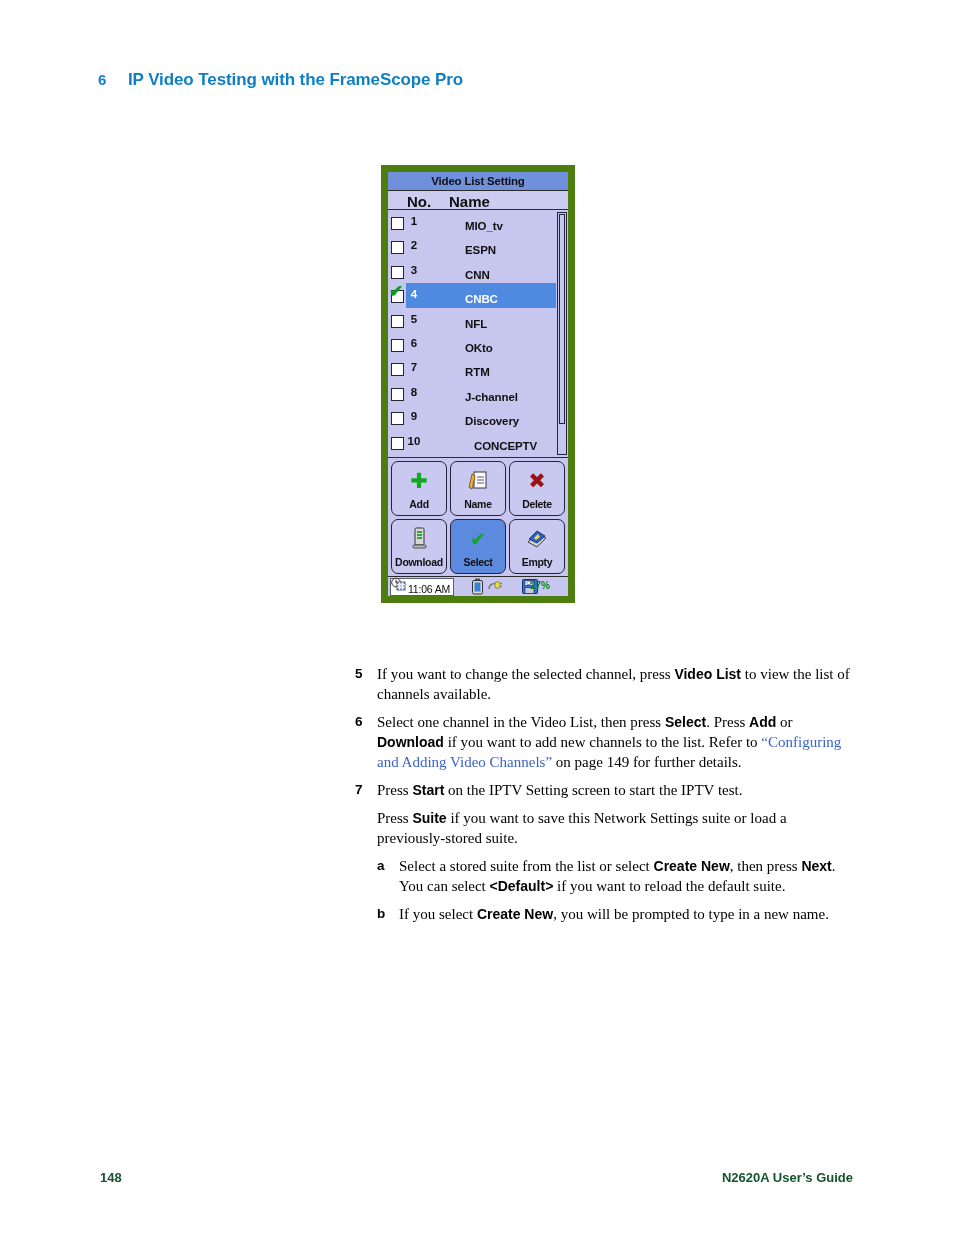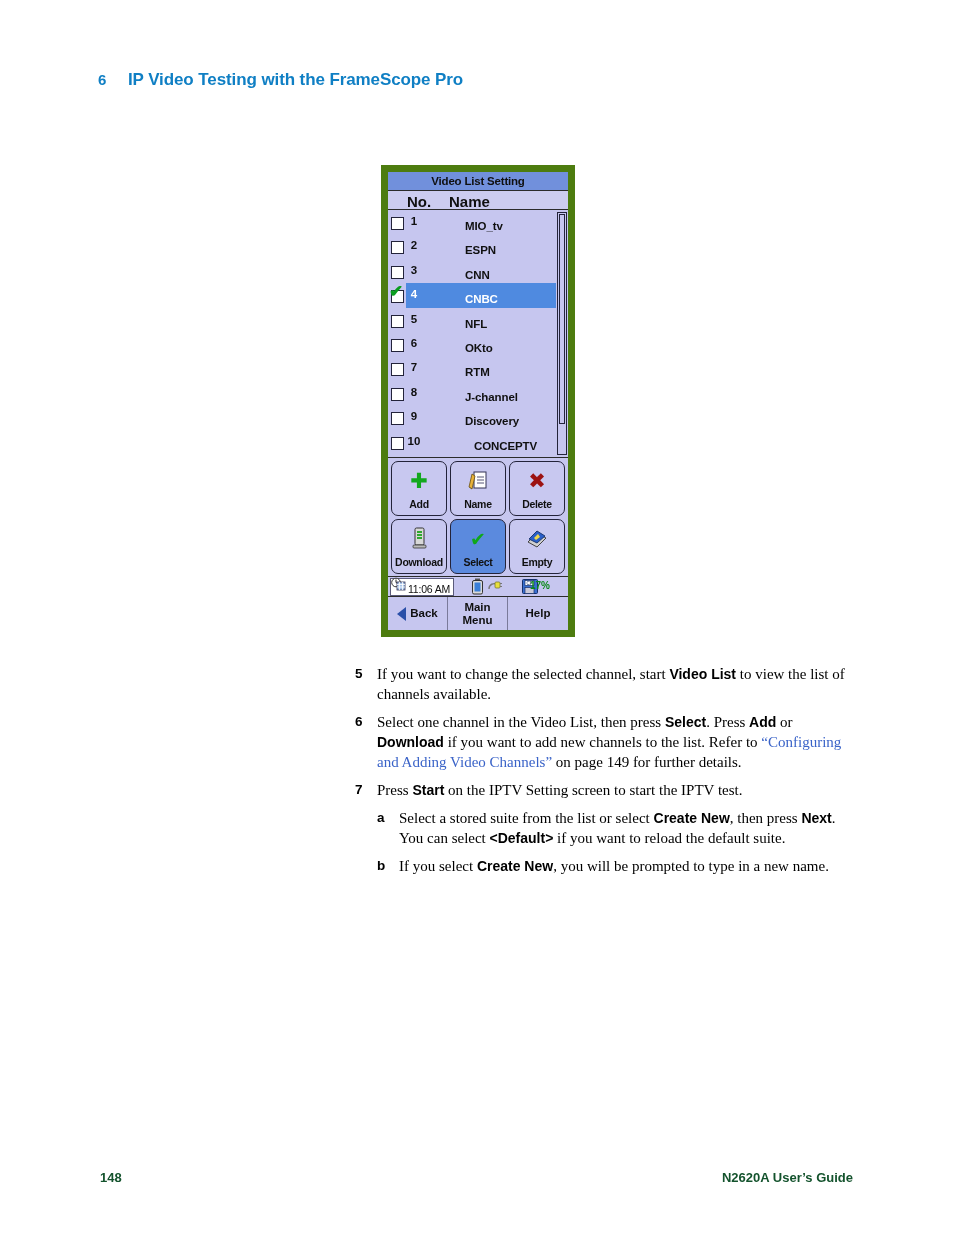--- a/index.html
+++ b/index.html
@@ -488,54 +488,40 @@
         <rect x="0.5" y="0.5" width="15" height="14" rx="1" fill="#3a6fd0" stroke="#16306a" stroke-width="1"></rect>
         <rect x="3" y="1.5" width="9" height="5" fill="#ffffff" stroke="#16306a" stroke-width="0.7"></rect>
         <text x="7.5" y="5.9" font-size="4.6" fill="#16306a" text-anchor="middle" font-family="Liberation Sans, sans-serif">CF</text>
         <rect x="3" y="8.5" width="9" height="6" fill="#c9c9d9" stroke="#16306a" stroke-width="0.7"></rect>
       </svg>
     </span>
 
     <span class="cf-pct">17%</span>
   </div>
 
-  <div class="navbar">
-    <div class="navbtn">
-      <span class="tri"></span>
-      <span>Back</span>
-    </div>
-    <div class="navbtn">
-      <span>
-        <span>Main</span><br>
-        <span>Menu</span>
-      </span>
-    </div>
-    <div class="navbtn">
-      <span>Help</span>
-    </div>
-  </div>
 </div>
 
 <div class="body-block" style="top:664px;">
 
   <div class="step">
     <div class="marker">5</div>
-    <div class="stext"><span>If you want to change the selected channel, start </span><b class="ui">Video List</b><span> to view the list of channels available.</span></div>
+    <div class="stext"><span>If you want to change the selected channel, press </span><b class="ui">Video List</b><span> to view the list of channels available.</span></div>
   </div>
 
   <div class="step">
     <div class="marker">6</div>
     <div class="stext"><span>Select one channel in the Video List, then press </span><b class="ui">Select</b><span>. Press </span><b class="ui">Add</b><span> or </span><b class="ui">Download</b><span> if you want to add new channels to the list. Refer to </span><a class="xref" href="#">“Configuring and Adding Video Channels”</a><span> on page 149 for further details.</span></div>
   </div>
 
   <div class="step">
     <div class="marker">7</div>
     <div class="stext"><span>Press </span><b class="ui">Start</b><span> on the IPTV Setting screen to start the IPTV test.</span></div>
   </div>
 
+  <div class="para" style="margin-left:22px;"><span>Press </span><b class="ui">Suite</b><span> if you want to save this Network Settings suite or load a previously-stored suite.</span></div>
 
   <div class="step" style="margin-left:22px;">
     <div class="marker">a</div>
     <div class="stext"><span>Select a stored suite from the list or select </span><b class="ui">Create New</b><span>, then press </span><b class="ui">Next</b><span>. You can select </span><b class="ui">&lt;Default&gt;</b><span> if you want to reload the default suite.</span></div>
   </div>
 
   <div class="step" style="margin-left:22px;">
     <div class="marker">b</div>
     <div class="stext"><span>If you select </span><b class="ui">Create New</b><span>, you will be prompted to type in a new name.</span></div>
   </div>

